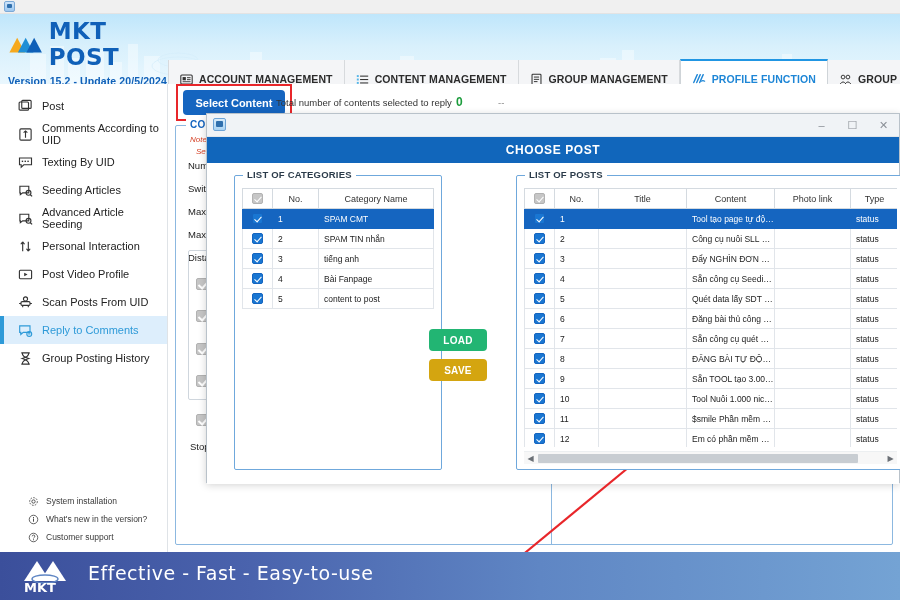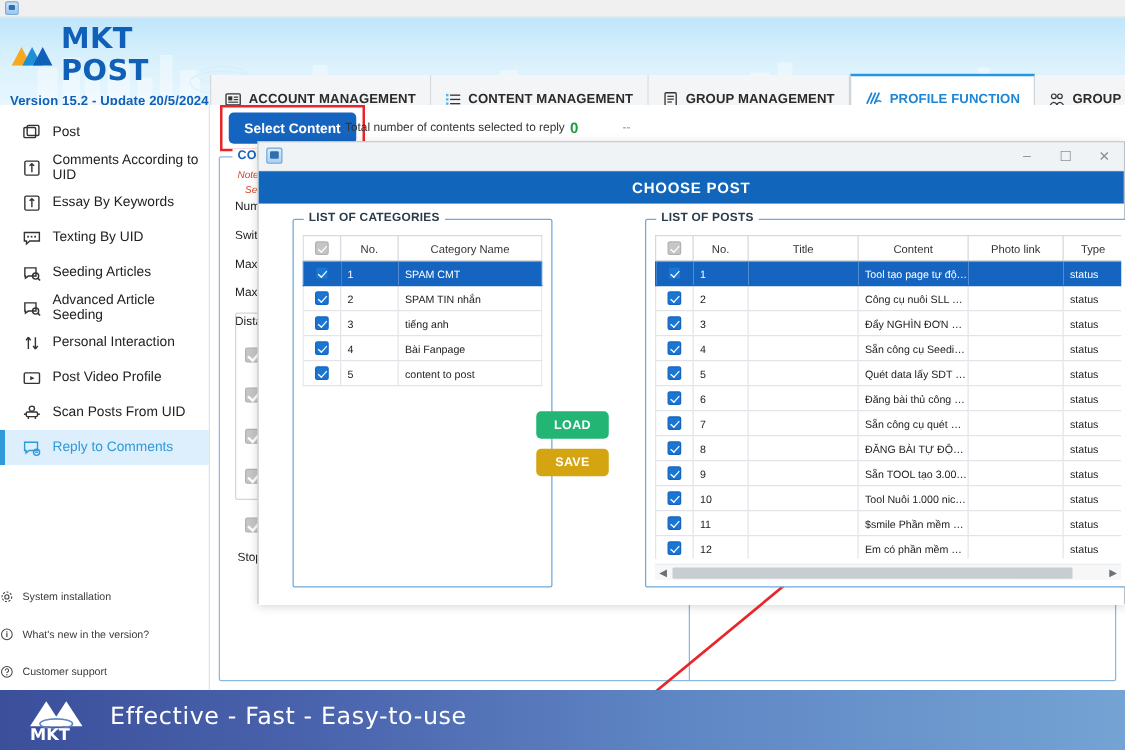--- a/index.html
+++ b/index.html
@@ -88,22 +88,22 @@
   .side-item.active {
     background: #ddeefc; color: #2e9ad8;
   }
   .side-item.active::before {
     content: ""; position: absolute; left: 0; top: 0; width: 4px; height: 100%;
     background: #2e9ad8;
   }
   .side-bottom { position: absolute; left: 0; bottom: 6px; width: 168px; }
   .side-small {
     display: flex; align-items: center; gap: 7px;
-    height: 18px; 
-    font-size: 8.5px; color: #3a3a3a; cursor: default; margin-top: 12px;
+    height: 18px; padding-left: 28px;
+    font-size: 8.5px; color: #3a3a3a; cursor: default;
   }
   .side-small .ss-ico { width: 11px; height: 11px; flex: none; display:block; }
 
   
   .main {
     position: absolute; left: 168px; top: 84px; width: 732px; height: 468px;
     background: #ffffff;
     text-decoration: underline;
   }
   .toolbar-row {
@@ -431,27 +431,20 @@
     </div>
 
     <div class="side-item">
       <svg class="si-ico" viewBox="0 0 16 16">
         <rect x="2" y="2" width="12" height="12" rx="1.2" fill="none" stroke="#333" stroke-width="1.2"></rect>
         <path d="M8 4.5v7M6 6l2-1.8L10 6" fill="none" stroke="#333" stroke-width="1.2"></path>
       </svg>
       <span>Comments According to UID</span>
     </div>
 
-    <div class="side-item">
-      <svg class="si-ico" viewBox="0 0 16 16">
-        <rect x="2" y="2" width="12" height="12" rx="1.2" fill="none" stroke="#333" stroke-width="1.2"></rect>
-        <path d="M8 4.5v7M6 6l2-1.8L10 6" fill="none" stroke="#333" stroke-width="1.2"></path>
-      </svg>
-      <span>Essay By Keywords</span>
-    </div>
 
     <div class="side-item">
       <svg class="si-ico" viewBox="0 0 16 16">
         <path d="M1.6 3.2h12.8v7.2H6.2L3.4 13V10.4H1.6z" fill="none" stroke="#333" stroke-width="1.2"></path>
         <rect x="4" y="6" width="1.5" height="1.5" fill="#333"></rect>
         <rect x="7" y="6" width="1.5" height="1.5" fill="#333"></rect>
         <rect x="10" y="6" width="1.5" height="1.5" fill="#333"></rect>
       </svg>
       <span>Texting By UID</span>
     </div>
@@ -501,20 +494,27 @@
 
     <div class="side-item active">
       <svg class="si-ico" viewBox="0 0 16 16">
         <path d="M1.8 3h11v7H5.6L3 12.2V10H1.8z" fill="none" stroke="#2e9ad8" stroke-width="1.2"></path>
         <circle cx="12" cy="11.6" r="2.6" fill="none" stroke="#2e9ad8" stroke-width="1.2"></circle>
         <path d="M10.8 11.6h2.4" stroke="#2e9ad8" stroke-width="1.2"></path>
       </svg>
       <span>Reply to Comments</span>
     </div>
 
+    <div class="side-item">
+      <svg class="si-ico" viewBox="0 0 16 16">
+        <path d="M3.5 2h9M3.5 14h9M4.5 2c0 4 7 6 7 6s-7 2-7 6" fill="none" stroke="#333" stroke-width="1.2"></path>
+        <path d="M11.5 2c0 4-7 6-7 6s7 2 7 6" fill="none" stroke="#333" stroke-width="1.2"></path>
+      </svg>
+      <span>Group Posting History</span>
+    </div>
 
     <div class="side-bottom">
       <div class="side-small">
         <svg class="ss-ico" viewBox="0 0 16 16">
           <circle cx="8" cy="8" r="2.4" fill="none" stroke="#444" stroke-width="1.3"></circle>
           <circle cx="8" cy="8" r="5.6" fill="none" stroke="#444" stroke-width="1.3" stroke-dasharray="2.4 1.8"></circle>
         </svg>
         <span>System installation</span>
       </div>
       <div class="side-small">

